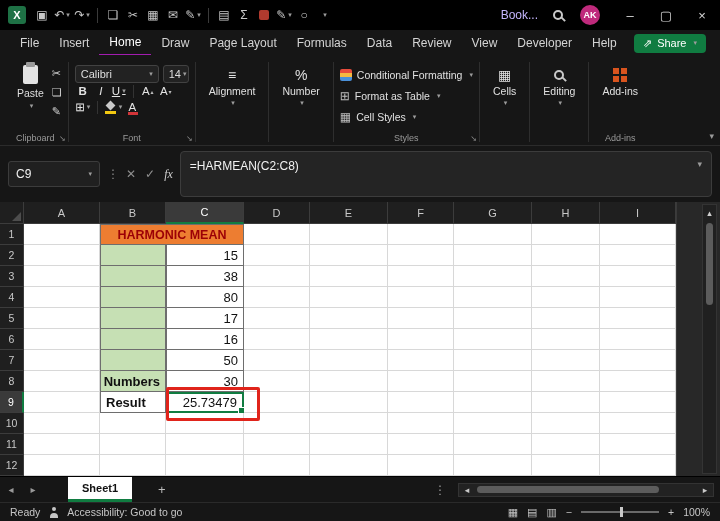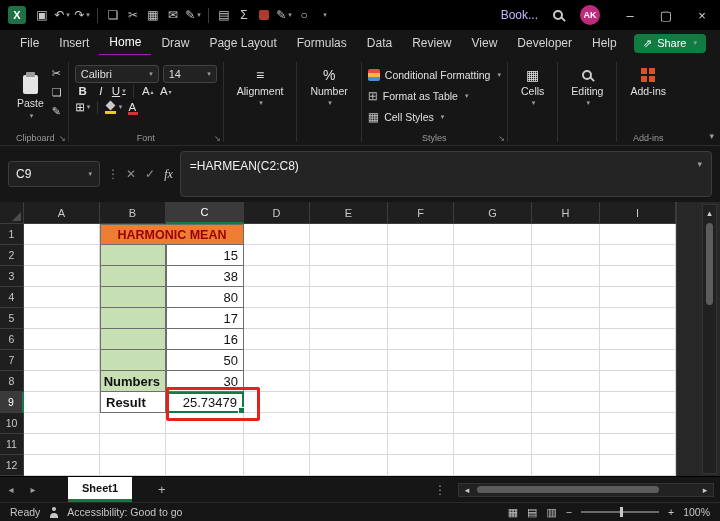--- a/index.html
+++ b/index.html
@@ -35,21 +35,21 @@
   .share-btn { margin-left:auto; margin-right:14px; background:var(--accent_green,#107C41); color:#fff;
                border-radius:4px; padding:3px 9px; font-size:11px; display:flex; align-items:center; gap:5px; }
 
   
   .ribbon { position:absolute; top:56px; left:0; width:720px; height:90px; background:#161616;
             border-bottom:1px solid #2b2b2b; display:flex; padding:3px 2px 0 4px; color:#dedede; }
   .rgroup { position:relative; padding:2px 5px 15px; display:flex; }
   .gsep { width:1px; background:#2e2e2e; margin:3px 1px; }
   .glabel { position:absolute; bottom:2px; left:0; right:0; text-align:center; font-size:9px; color:#9a9a9a;margin-top:40px; }
   .launcher { position:absolute; bottom:2px; right:1px; font-size:8px; color:#8b8b8b; }
-  .paste-btn { display:flex; flex-direction:column; align-items:center; gap:3px; padding:4px 8px 0; font-size:10.5px;justify-content:center; }
+  .paste-btn { display:flex; flex-direction:column; align-items:center; gap:3px; padding:4px 8px 0; font-size:10.5px; }
   .paste-ic { width:15px; height:19px; background:#e3e3e3; border-radius:2px; position:relative; }
   .paste-ic::before { content:""; position:absolute; top:-3px; left:3px; width:9px; height:5px;
                       background:#9a9a9a; border-radius:1px; }
   .clip-col { display:flex; flex-direction:column; justify-content:flex-start; gap:4px; padding-top:5px; }
   .small-ic { height:15px; display:flex; align-items:center; font-size:11px; color:#cfcfcf; }
   .font-col { display:flex; flex-direction:column; padding-top:4px; }
   .combo-row { display:flex; gap:4px; }
   .combo { background:#222; border:1px solid #424242; border-radius:3px; height:18px;
            display:flex; align-items:center; justify-content:space-between; padding:0 5px; font-size:11px; }
   .btn-row { display:flex; align-items:center; gap:2px; }
@@ -225,21 +225,21 @@
       <span class="launcher">↘</span>
     </div>
     <div class="gsep"></div>
 
     <div class="rgroup">
       <div class="font-col">
         <div class="combo-row">
           <span class="combo drop" style="width:84px">
             <span>Calibri</span>
           </span>
-          <span class="combo drop" style="width:54px">
+          <span class="combo drop" style="width:26px">
             <span>14</span>
           </span>
         </div>
         <div class="btn-row">
           <span class="fbtn b">B</span>
           <span class="fbtn i">I</span>
           <span class="fbtn u drop">U</span>
           <span class="mini-sep"></span>
           <span class="fbtn">
             <span>A</span>

